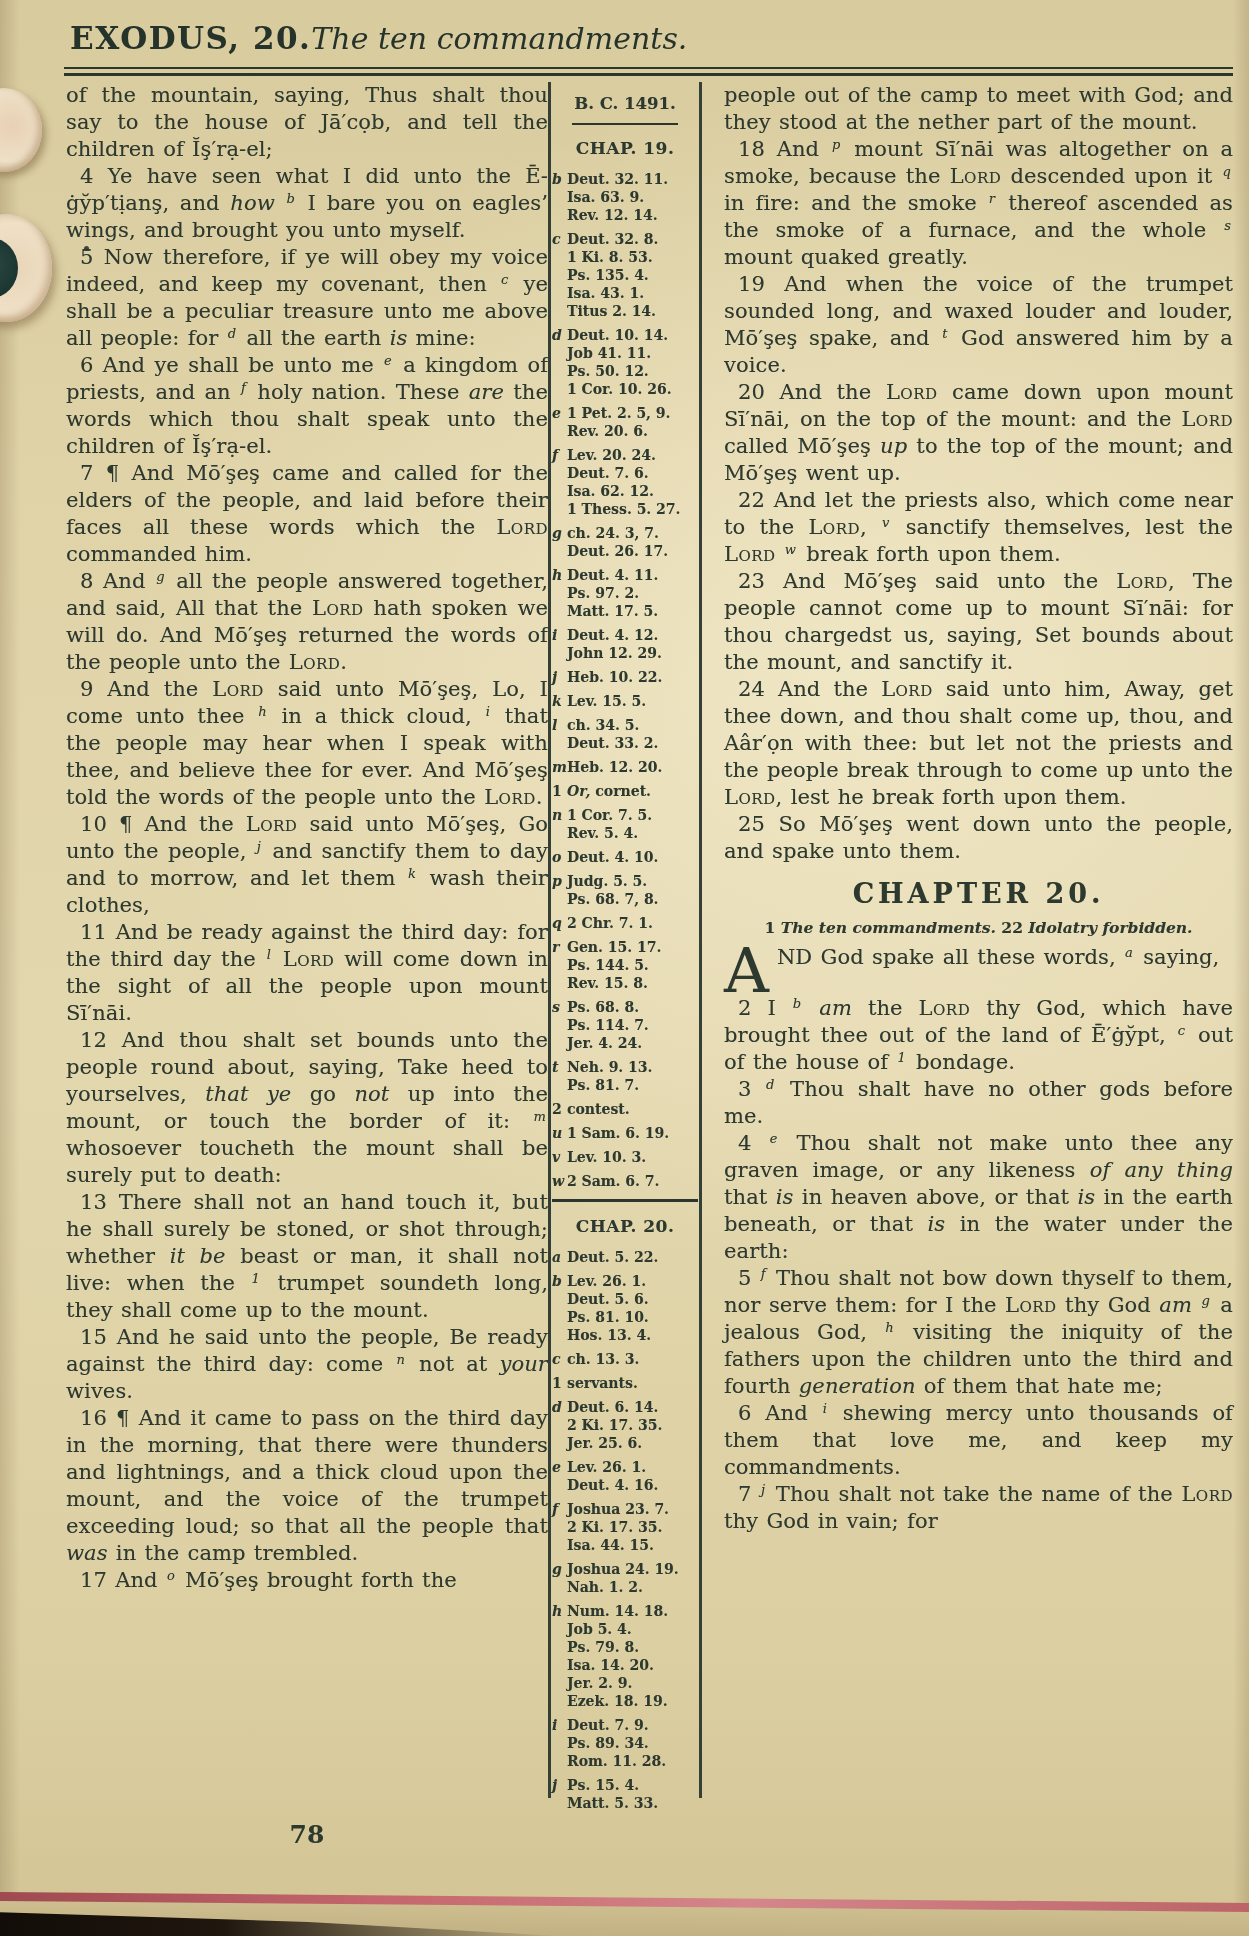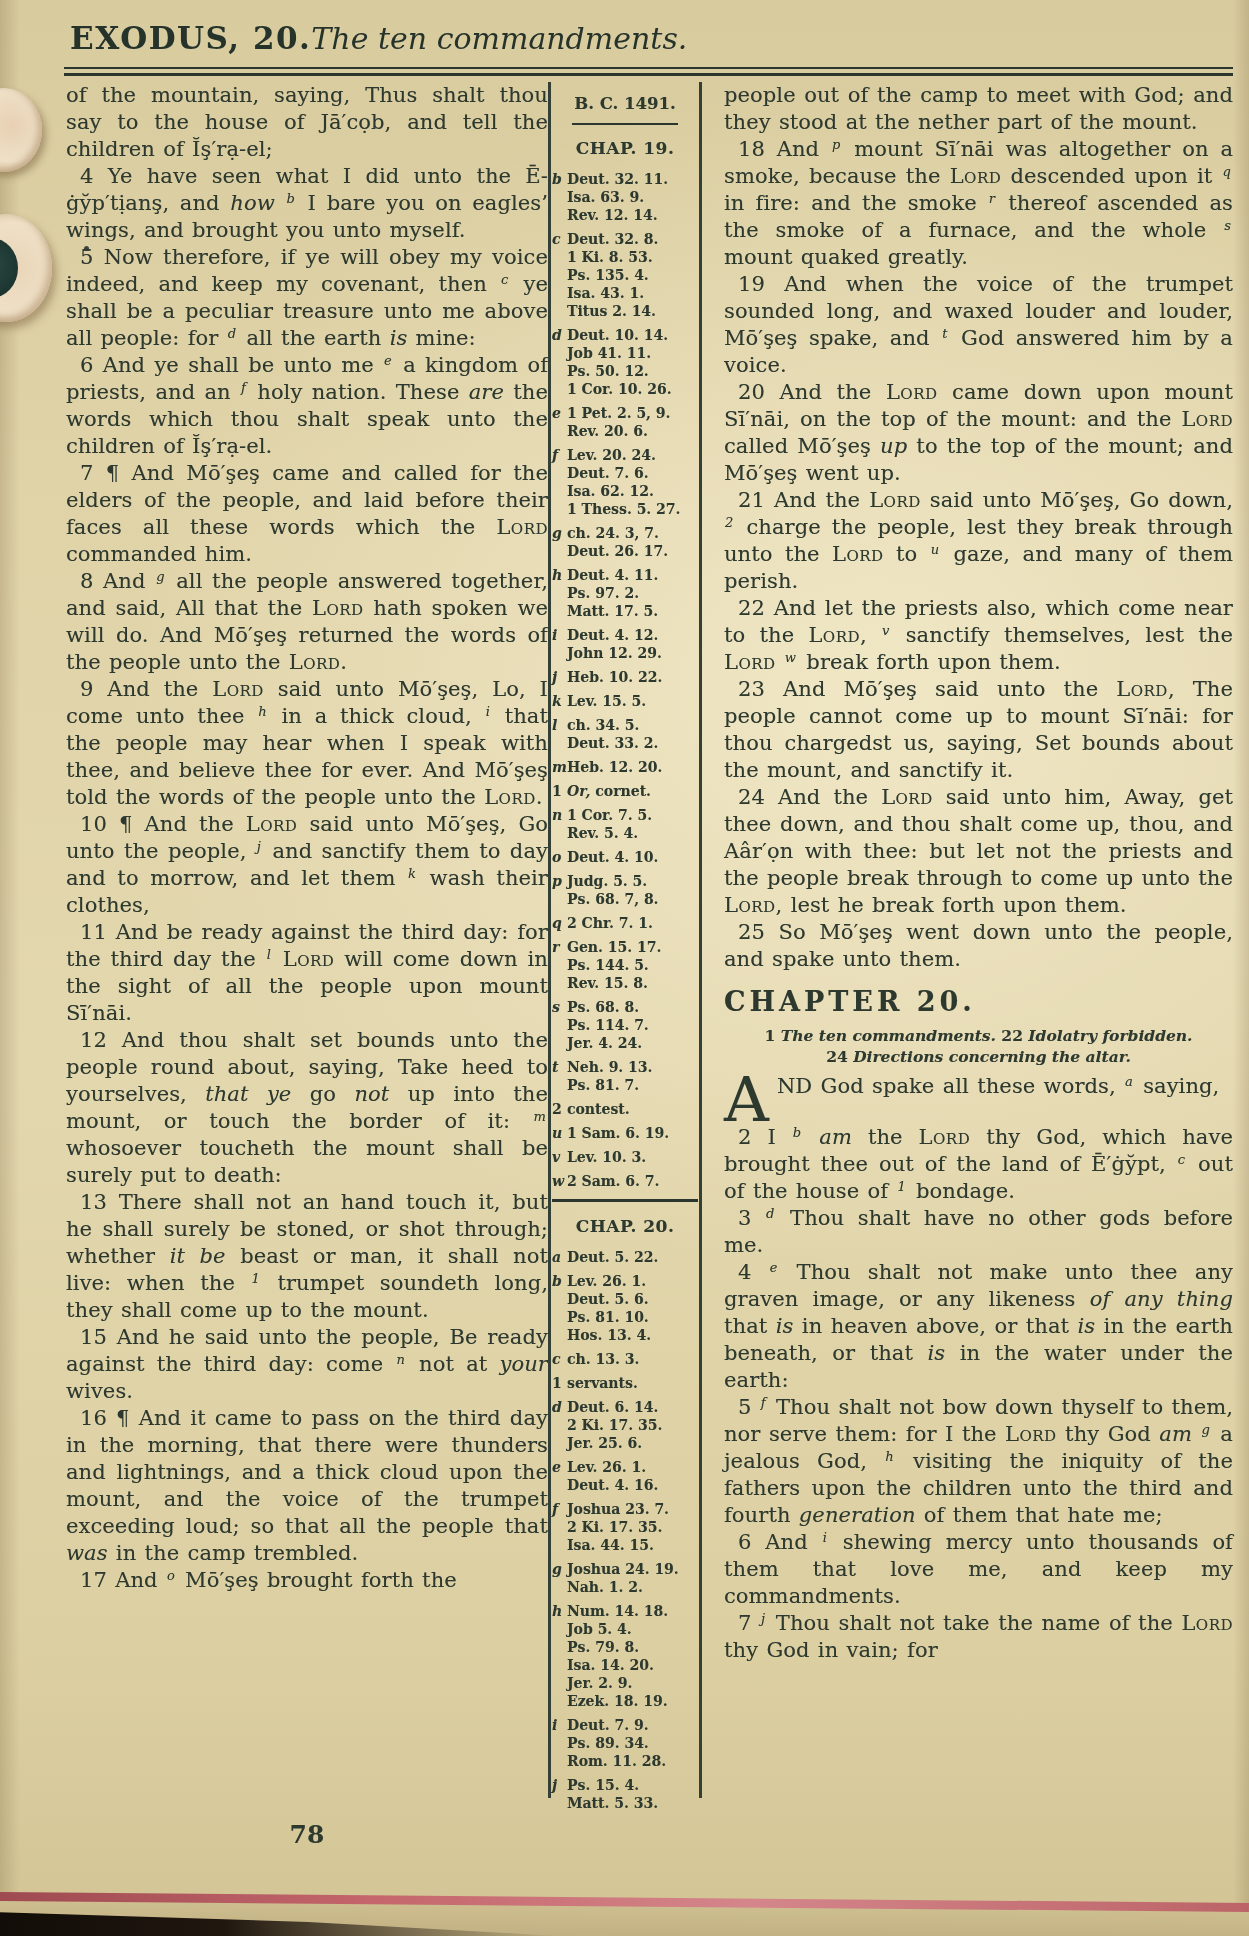--- a/index.html
+++ b/index.html
@@ -26,21 +26,21 @@
   .col-mid{width:148px;padding:0 1px;box-sizing:border-box;overflow:hidden;}
   .col-right{flex:1;padding-left:22px;}
   
   .verse{margin:0;font-size:21px;line-height:27px;text-align:justify;text-indent:14px;
     letter-spacing:0.1px;word-spacing:1.5px;clear:left;
     text-shadow:0.2px 0.2px 0 rgba(45,57,47,0.35);}
   .verse.first{text-indent:0;}
   sup.ref{font-size:13px;font-style:italic;line-height:0;vertical-align:7px;margin:0 2px 0 1px;}
   .sc{font-variant:small-caps;letter-spacing:0.5px;}
   .dropcap{float:left;font-size:62px;line-height:48px;padding:3px 8px 0 0;}
-  .chapter-heading{font-size:27px;font-weight:bold;letter-spacing:4px;text-align:left;
+  .chapter-heading{font-size:27px;font-weight:bold;letter-spacing:4px;text-align:center;
     margin:13px 0 8px;text-shadow:0.2px 0.2px 0 rgba(45,57,47,0.35);}
   .summary{margin:0 0 6px;}
   .summary-line{font-size:15.5px;font-weight:bold;text-align:center;line-height:21px;
     text-shadow:0.2px 0.2px 0 rgba(45,57,47,0.3);}
   
   .col-mid{font-weight:bold;text-shadow:0.2px 0.2px 0 rgba(45,57,47,0.3);}
   .era{font-size:16.5px;text-align:center;margin:12px 0 10px;}
   .mid-rule{height:2px;background:#2b372e;width:72%;margin:0 auto 13px;}
   .chap-head{font-size:17px;text-align:center;margin:0 0 12px;letter-spacing:0.5px;}
   .ref-entry{position:relative;padding-left:15px;font-size:14px;line-height:18px;margin-bottom:6px;}
@@ -296,30 +296,28 @@
           </div>
         </div>
     </div>
     <div class="vrule"></div>
     <div class="col-right">
       <div id="right-verses-1">
           <p class="verse first">people out of the camp to meet with God; and they stood at the nether part of the mount.</p>
           <p class="verse">18 And <sup class="ref">p</sup> mount Sī′nāi was altogether on a smoke, because the <span class="sc">Lord</span> descended upon it <sup class="ref">q</sup> in fire: and the smoke <sup class="ref">r</sup> thereof ascended as the smoke of a furnace, and the whole <sup class="ref">s</sup> mount quaked greatly.</p>
           <p class="verse">19 And when the voice of the trumpet sounded long, and waxed louder and louder, Mō′şeş spake, and <sup class="ref">t</sup> God answered him by a voice.</p>
           <p class="verse">20 And the <span class="sc">Lord</span> came down upon mount Sī′nāi, on the top of the mount: and the <span class="sc">Lord</span> called Mō′şeş <i>up</i> to the top of the mount; and Mō′şeş went up.</p>
-          <p class="verse">21 And the <span class="sc">Lord</span> said unto Mō′şeş, Go down, <sup class="ref">2</sup> charge the people, lest they break through unto the <span class="sc">Lord</span> to <sup class="ref">u</sup> gaze, and many of them perish.</p>
           <p class="verse">22 And let the priests also, which come near to the <span class="sc">Lord</span>, <sup class="ref">v</sup> sanctify themselves, lest the <span class="sc">Lord</span> <sup class="ref">w</sup> break forth upon them.</p>
           <p class="verse">23 And Mō′şeş said unto the <span class="sc">Lord</span>, The people cannot come up to mount Sī′nāi: for thou chargedst us, saying, Set bounds about the mount, and sanctify it.</p>
           <p class="verse">24 And the <span class="sc">Lord</span> said unto him, Away, get thee down, and thou shalt come up, thou, and Aâr′ọn with thee: but let not the priests and the people break through to come up unto the <span class="sc">Lord</span>, lest he break forth upon them.</p>
           <p class="verse">25 So Mō′şeş went down unto the people, and spake unto them.</p>
         </div>
       <div class="chapter-heading">CHAPTER 20.</div>
       <div class="summary" id="chapter-summary">
           <div class="summary-line">1 <i>The ten commandments.</i> 22 <i>Idolatry forbidden.</i></div>
-          <div class="summary-line">24 <i>Directions concerning the altar.</i></div>
         </div>
       <div id="right-verses-2">
           <p class="verse first"><span class="dropcap">A</span>ND God spake all these words, <sup class="ref">a</sup> saying,</p>
           <p class="verse">2 I <sup class="ref">b</sup> <i>am</i> the <span class="sc">Lord</span> thy God, which have brought thee out of the land of Ē′ġy̆pt, <sup class="ref">c</sup> out of the house of <sup class="ref">1</sup> bondage.</p>
           <p class="verse">3 <sup class="ref">d</sup> Thou shalt have no other gods before me.</p>
           <p class="verse">4 <sup class="ref">e</sup> Thou shalt not make unto thee any graven image, or any likeness <i>of any thing</i> that <i>is</i> in heaven above, or that <i>is</i> in the earth beneath, or that <i>is</i> in the water under the earth:</p>
           <p class="verse">5 <sup class="ref">f</sup> Thou shalt not bow down thyself to them, nor serve them: for I the <span class="sc">Lord</span> thy God <i>am</i> <sup class="ref">g</sup> a jealous God, <sup class="ref">h</sup> visiting the iniquity of the fathers upon the children unto the third and fourth <i>generation</i> of them that hate me;</p>
           <p class="verse">6 And <sup class="ref">i</sup> shewing mercy unto thousands of them that love me, and keep my commandments.</p>
           <p class="verse">7 <sup class="ref">j</sup> Thou shalt not take the name of the <span class="sc">Lord</span> thy God in vain; for</p>
         </div>

